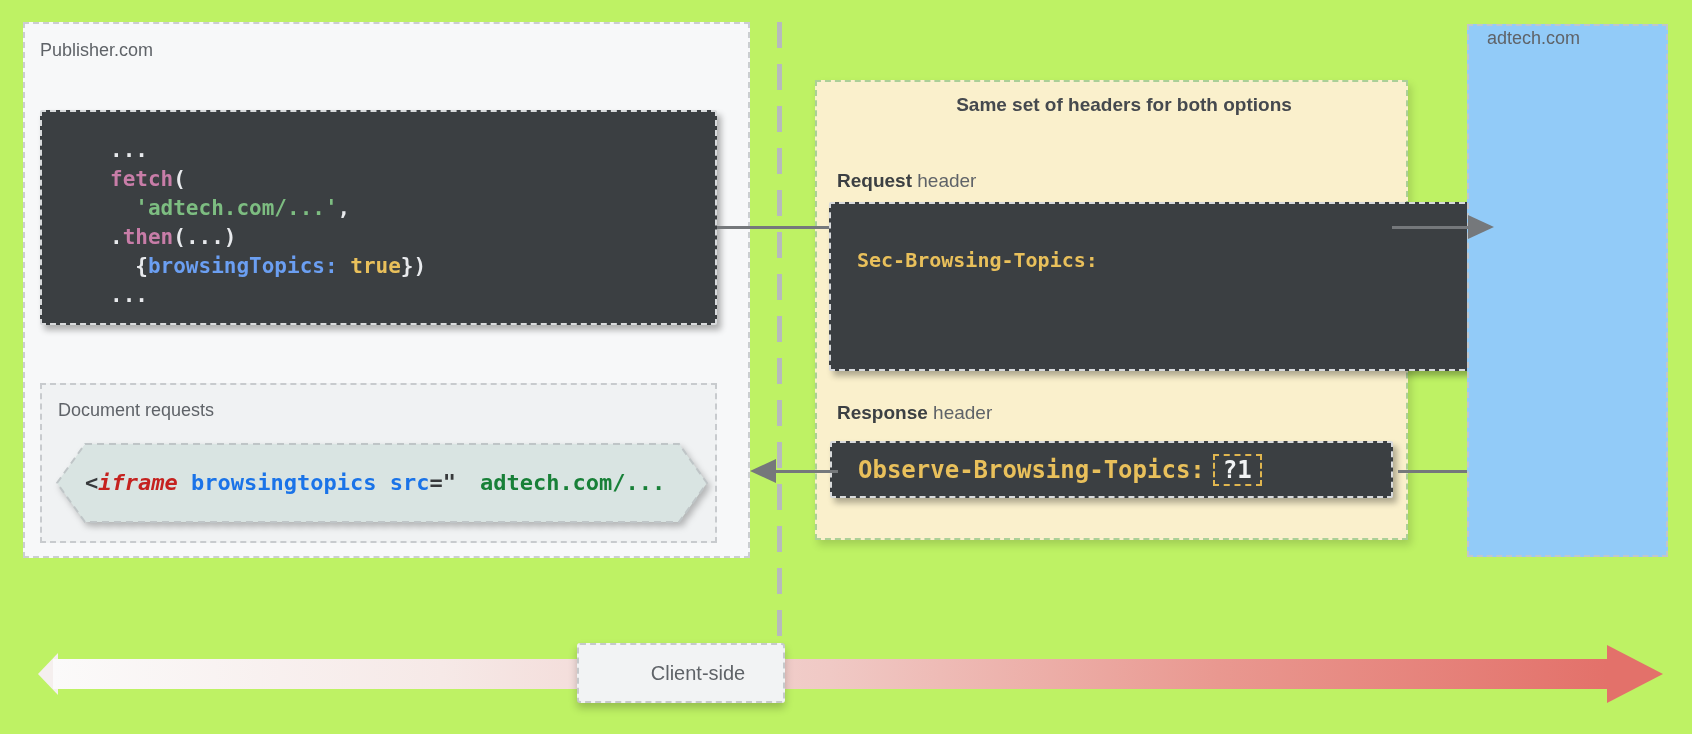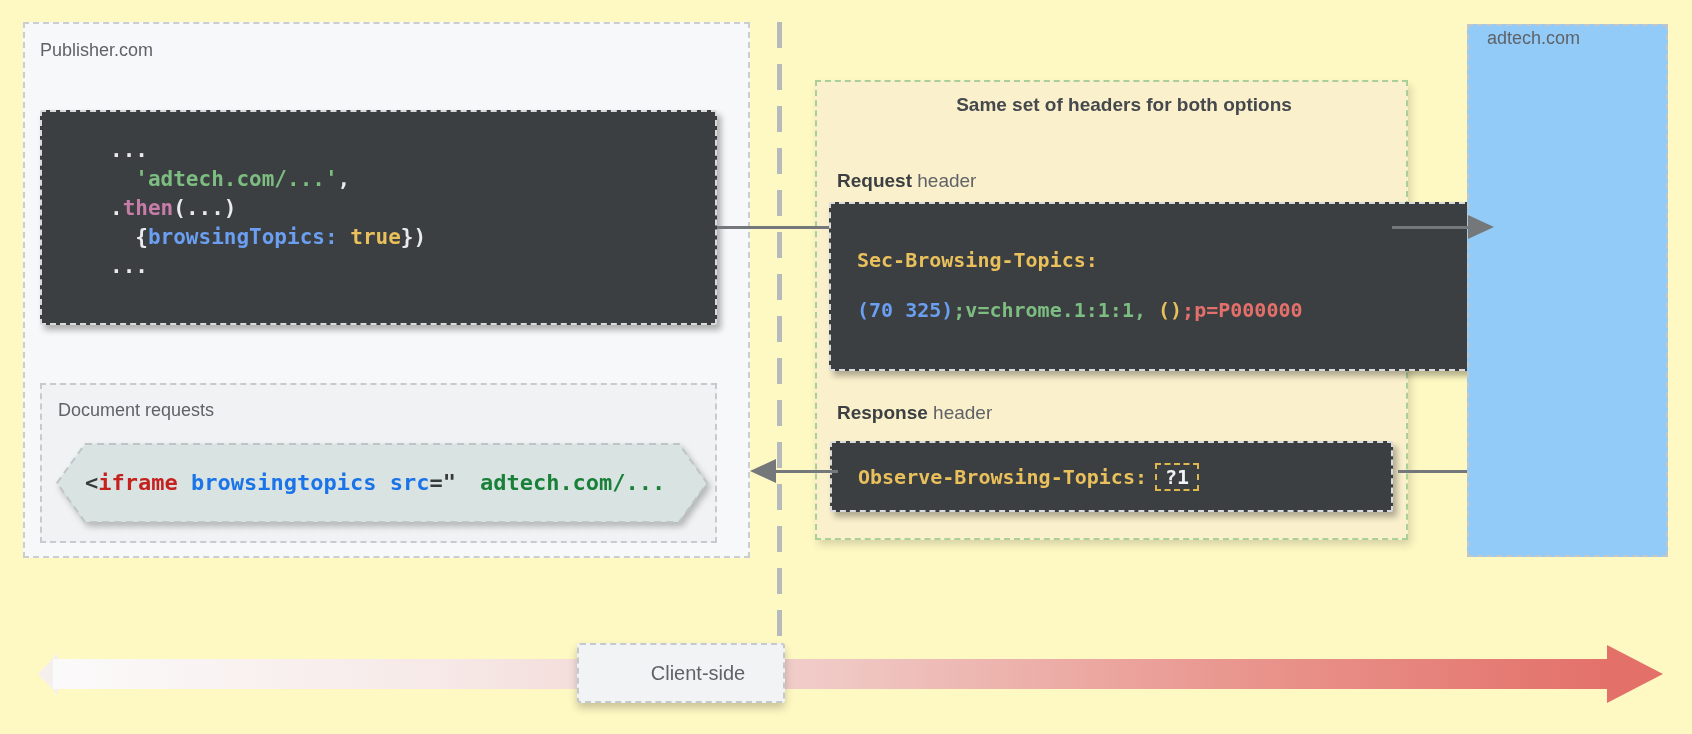--- a/index.html
+++ b/index.html
@@ -1,18 +1,18 @@
 <!DOCTYPE html>
 <html><head>
 <meta charset="utf-8">
 <style>
   html,body{margin:0;padding:0;background:#ffffff;}
   .canvas{
     position:relative;width:1692px;height:734px;margin:0 auto;
-    font-family:"Liberation Sans",sans-serif;overflow:hidden;background:#fef9c3;
+    font-family:"Liberation Sans",sans-serif;overflow:hidden;background:#bef264;
   }
   .abs{position:absolute;}
   
   .pub-box{left:23px;top:22px;width:727px;height:536px;background:#f7f8f9;border:2px dashed #cbced1;box-sizing:border-box;}
   .panel-label{font-size:18px;color:#5f6368;}
   .pub-label{left:40px;top:40px;}
   .doc-box{left:40px;top:383px;width:677px;height:160px;background:#f0f2f3;border:2px dashed #c8cbce;box-sizing:border-box;}
   .doc-label{left:58px;top:400px;}
   .yellow-box{left:815px;top:80px;width:593px;height:460px;background:#faf0cc;border:2px dashed #abd097;box-sizing:border-box;box-shadow:3px 5px 8px rgba(0,0,0,0.15);}
   .yellow-title{left:815px;top:94px;width:618px;text-align:center;font-size:19px;font-weight:bold;color:#45494e;}
@@ -22,30 +22,30 @@
   .hdr-label b{color:#3c4043;}
   .req-label{left:837px;top:170px;}
   .resp-label{left:837px;top:402px;}
   
   .darkbox{background:#3b3f42;border:2px dashed #d8dadc;box-sizing:border-box;box-shadow:4px 5px 6px rgba(0,0,0,0.3);border-radius:2px;}
   .code1{left:40px;top:110px;width:677px;height:215px;padding:24px 0 0 68px;
     font-family:"DejaVu Sans Mono",monospace;font-size:21px;font-weight:bold;line-height:29px;color:#e8eaed;}
   .req-code{left:829px;top:202px;width:656px;height:169px;padding:44px 0 0 26px;
     font-family:"DejaVu Sans Mono",monospace;font-size:20px;font-weight:bold;color:#e8eaed;}
   .req-code .line2{margin-top:26px;}
-  .resp-code{left:830px;top:441px;width:563px;height:71px;display:flex;align-items:center;padding-left:26px;
-    font-family:"DejaVu Sans Mono",monospace;font-size:20px;font-weight:bold;color:#e8eaed;}
+  .resp-code{left:830px;top:441px;width:563px;height:57px;display:flex;align-items:center;padding-left:26px;
+    font-family:"DejaVu Sans Mono",monospace;font-size:24px;font-weight:bold;color:#e8eaed;}
   .code1 span,.req-code span,.resp-code span,.hex-text span{white-space:pre;}
   .c-yellow{color:#e9c05b;} .c-blue{color:#6b9ff2;} .c-green{color:#7dbd81;}
   .c-pink{color:#c87da8;} .c-red{color:#e4706b;} .c-white{color:#e8eaed;}
   .flag-box{display:inline-block;border:2px dashed #e0b64f;padding:0 8px;margin-left:8px;color:#f1f3f4;}
   
   .hex-wrap{left:55px;top:443px;width:653px;height:80px;filter:drop-shadow(3px 4px 3px rgba(0,0,0,0.25));}
   .hex-text{left:85px;top:470px;font-family:"DejaVu Sans Mono",monospace;font-size:22px;font-weight:bold;color:#37393b;}
-  .h-red{color:#c5221f;} .h-blue{color:#1a73e8;} .h-green{color:#188038;margin-left:24px;} .h-dark{color:#37393b;}
+  .h-red{color:#c5221f;font-style:italic;} .h-blue{color:#1a73e8;} .h-green{color:#188038;margin-left:24px;} .h-dark{color:#37393b;}
   
   .divider{left:777px;top:22px;width:5px;height:618px;
     background:repeating-linear-gradient(to bottom,#b7babd 0 26px,transparent 26px 42px);}
   .hline{height:3px;background:#75787b;}
   .a1{left:717px;top:226px;width:112px;}
   .a2{left:1392px;top:226px;width:80px;}
   .a2-head{left:1468px;top:215px;width:0;height:0;border-left:26px solid #75787b;border-top:12px solid transparent;border-bottom:12px solid transparent;}
   .a3{left:1398px;top:470px;width:69px;}
   .a4{left:776px;top:470px;width:62px;}
   .a4-head{left:750px;top:459px;width:0;height:0;border-right:26px solid #75787b;border-top:12px solid transparent;border-bottom:12px solid transparent;}
@@ -65,20 +65,21 @@
 
 <div class="canvas">
 
   <div class="abs divider"></div>
 
   <div class="abs pub-box"></div>
   <div class="abs panel-label pub-label">Publisher.com</div>
 
   <div class="abs darkbox code1">
     <div><span class="c-white">...</span></div>
+    <div><span class="c-pink">fetch</span><span class="c-white">(</span></div>
     <div><span class="c-green">  'adtech.com/...'</span><span class="c-white">,</span></div>
     <div><span class="c-white">.</span><span class="c-pink">then</span><span class="c-white">(...)</span></div>
     <div><span class="c-white">  {</span><span class="c-blue">browsingTopics:</span><span class="c-yellow"> true</span><span class="c-white">})</span></div>
     <div><span class="c-white">...</span></div>
   </div>
 
   <div class="abs doc-box"></div>
   <div class="abs panel-label doc-label">Document requests</div>
 
   <div class="abs hex-wrap">
@@ -87,21 +88,20 @@
     </svg>
   </div>
   <div class="abs hex-text"><span class="h-dark">&lt;</span><span class="h-red">iframe</span><span class="h-blue"> browsingtopics</span><span class="h-blue"> src</span><span class="h-dark">="</span><span class="h-green">adtech.com/...</span></div>
 
   <div class="abs yellow-box"></div>
   <div class="abs yellow-title">Same set of headers for both options</div>
 
   <div class="abs hdr-label req-label"><b>Request</b><span> header</span></div>
   <div class="abs darkbox req-code">
     <div><span class="c-yellow">Sec-Browsing-Topics:</span></div>
-    <div class="line2"><span class="c-blue">(70 325)</span><span class="c-green">;v=chrome.1:1:1,</span><span class="c-yellow"> ()</span><span class="c-red">;p=P000000</span></div>
   </div>
 
   <div class="abs hdr-label resp-label"><b>Response</b><span> header</span></div>
   <div class="abs darkbox resp-code">
     <span class="c-yellow">Observe-Browsing-Topics:</span>
     <span class="flag-box">?1</span>
   </div>
 
   <div class="abs blue-box"></div>
   <div class="abs panel-label blue-label">adtech.com</div>

